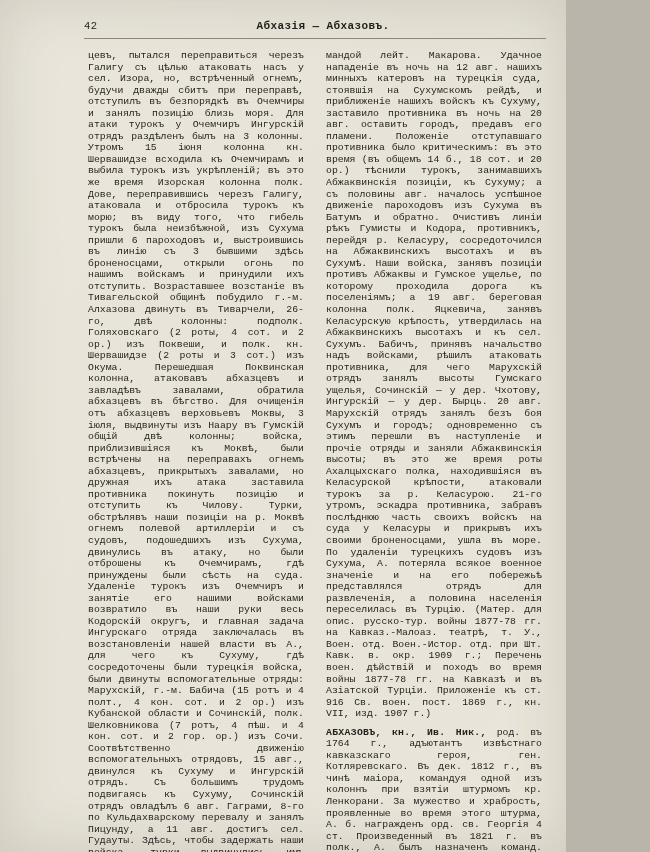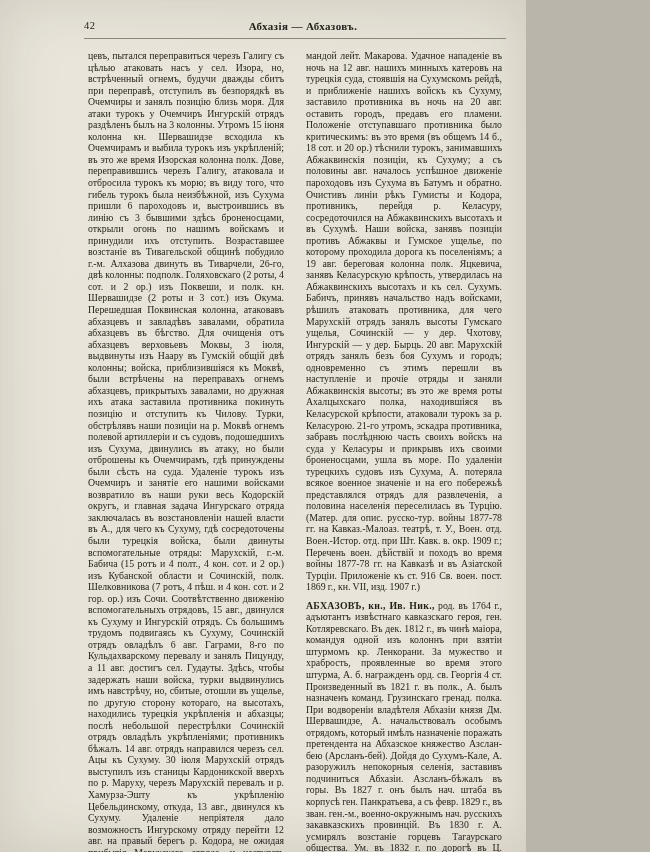--- a/index.html
+++ b/index.html
@@ -7,28 +7,28 @@
     padding: 0;
   }
   body {
     width: 650px;
     height: 852px;
     overflow: hidden;
     background: #b9b5ab;
   }
   .page {
     position: relative;
-    width: 526px;
+    width: 566px;
     height: 852px;
     box-sizing: border-box;
     background: linear-gradient(120deg, #eae6dc 0%, #e7e3d8 45%, #eae5da 100%);
     box-shadow: inset 0 0 60px rgba(90,80,60,0.18);
     padding: 20px 20px 0 84px;
     overflow: hidden;
-    font-family: Liberation Serif, serif;
+    font-family: Liberation Mono, monospace;
     color: #221f1a;
   }
   .running-head {
     position: relative;
     height: 15px;
     margin-bottom: 3px;
   }
   .page-num {
     position: absolute;
     left: 0;

